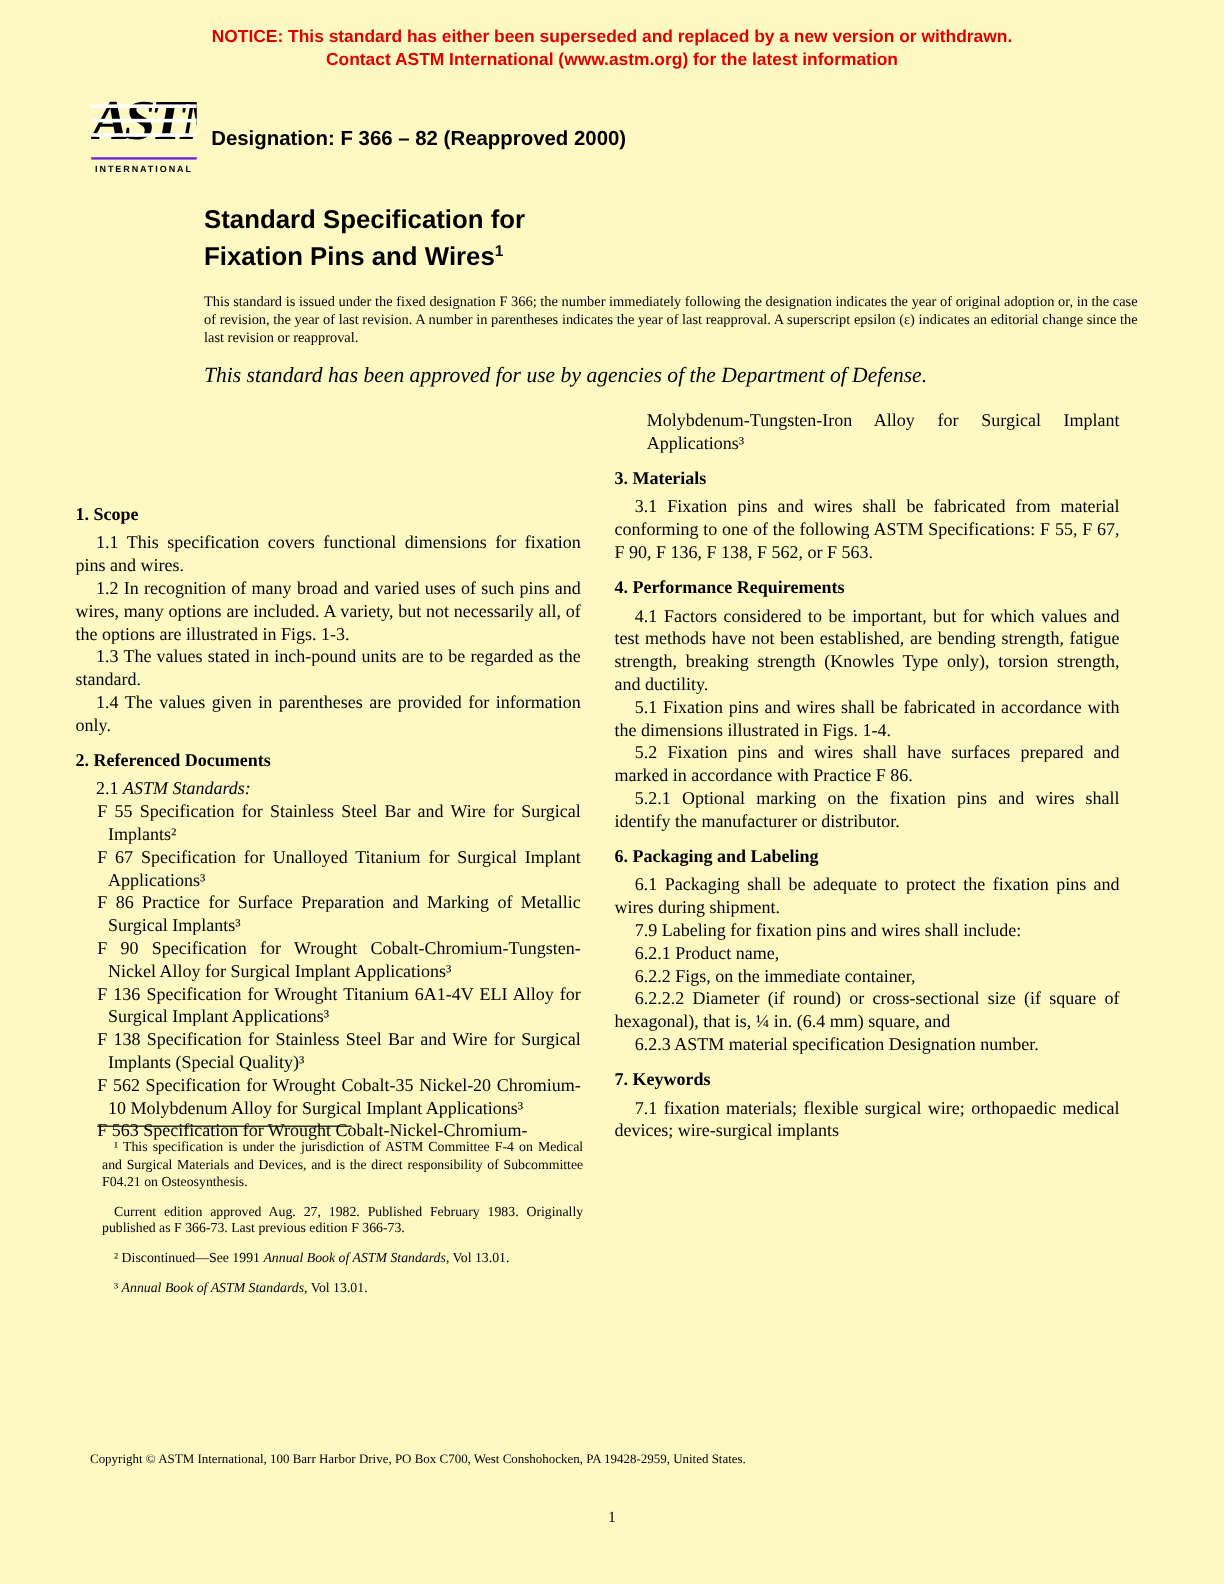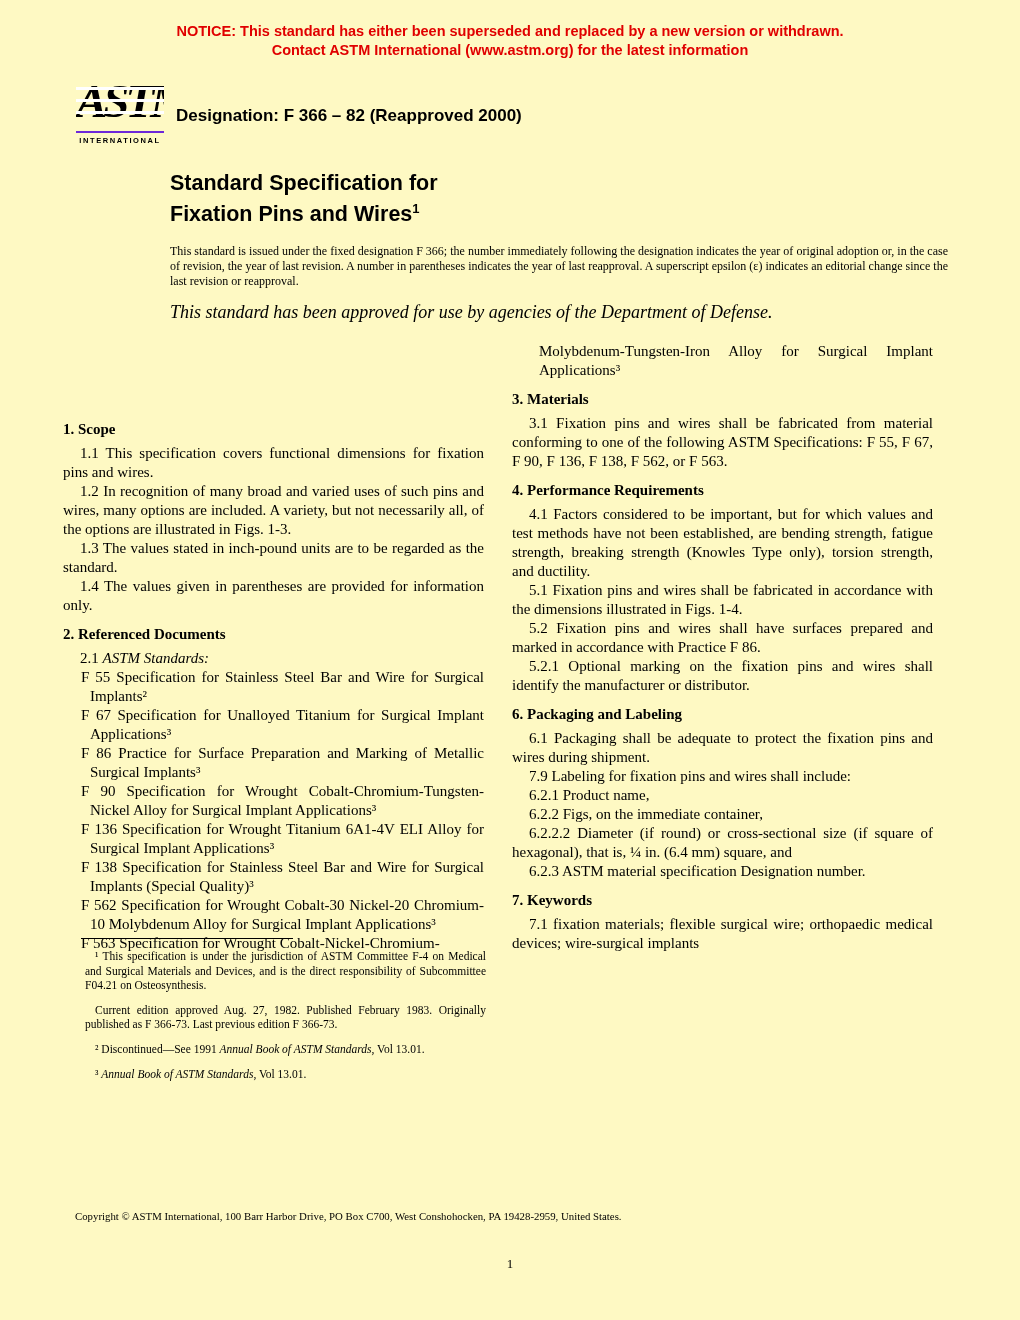--- a/index.html
+++ b/index.html
@@ -110,21 +110,21 @@
       <p class="para">1.4 The values given in parentheses are provided for information only.</p>
 
       <h2 class="sec-h">2.  Referenced Documents</h2>
       <p class="para"><span>2.1 </span><i>ASTM Standards:</i></p>
       <p class="ref-item">F 55 Specification for Stainless Steel Bar and Wire for Surgical Implants²</p>
       <p class="ref-item">F 67 Specification for Unalloyed Titanium for Surgical Implant Applications³</p>
       <p class="ref-item">F 86 Practice for Surface Preparation and Marking of Metallic Surgical Implants³</p>
       <p class="ref-item">F 90 Specification for Wrought Cobalt-Chromium-Tungsten-Nickel Alloy for Surgical Implant Applications³</p>
       <p class="ref-item">F 136 Specification for Wrought Titanium 6A1-4V ELI Alloy for Surgical Implant Applications³</p>
       <p class="ref-item">F 138 Specification for Stainless Steel Bar and Wire for Surgical Implants (Special Quality)³</p>
-      <p class="ref-item">F 562 Specification for Wrought Cobalt-30 Nickel-20 Chromium-10 Molybdenum Alloy for Surgical Implant Applications³</p>
+      <p class="ref-item">F 562 Specification for Wrought Cobalt-35 Nickel-20 Chromium-10 Molybdenum Alloy for Surgical Implant Applications³</p>
       <p class="ref-item">F 563 Specification for Wrought Cobalt-Nickel-Chromium-</p>
     </div>
 
     <div class="col">
       <p class="ref-cont">Molybdenum-Tungsten-Iron Alloy for Surgical Implant Applications³</p>
 
       <h2 class="sec-h">3.  Materials</h2>
       <p class="para">3.1 Fixation pins and wires shall be fabricated from material conforming to one of the following ASTM Specifications: F 55, F 67, F 90, F 136, F 138, F 562, or F 563.</p>
 
       <h2 class="sec-h">4.  Performance Requirements</h2>

